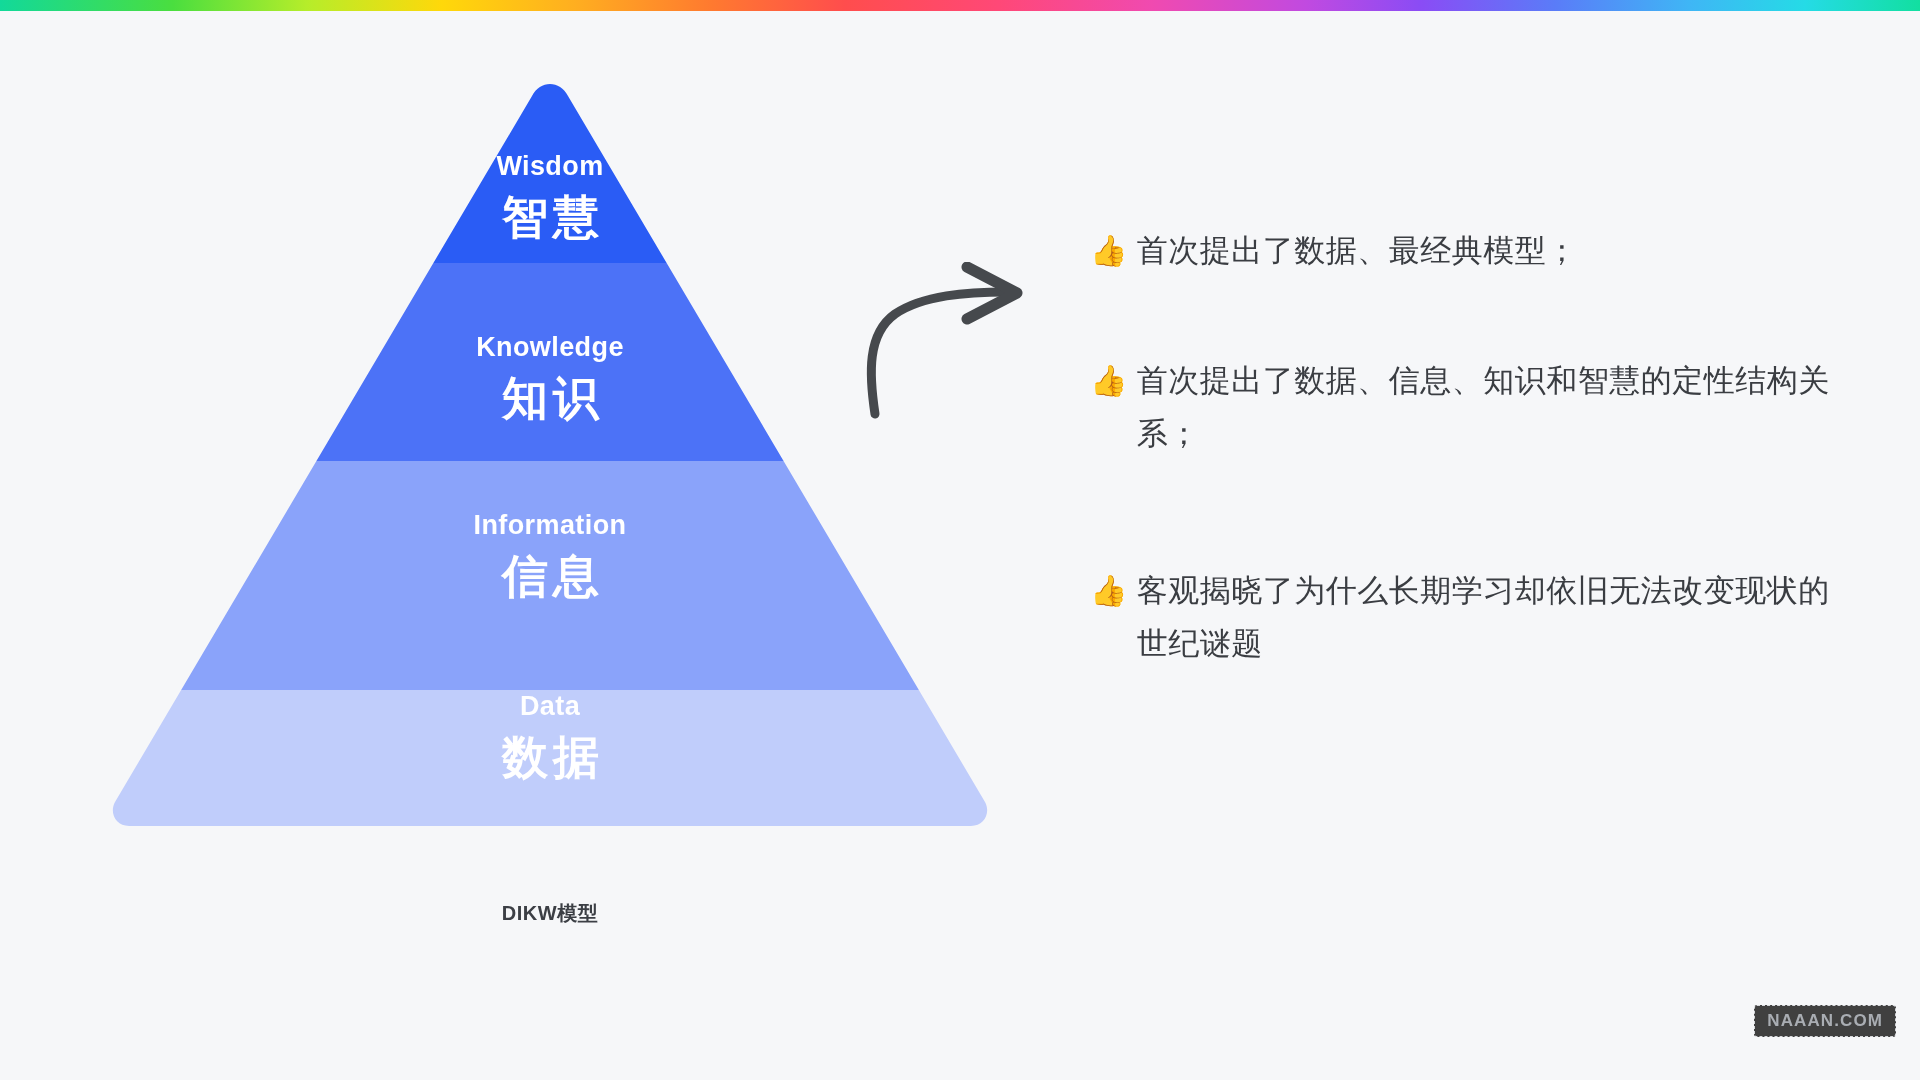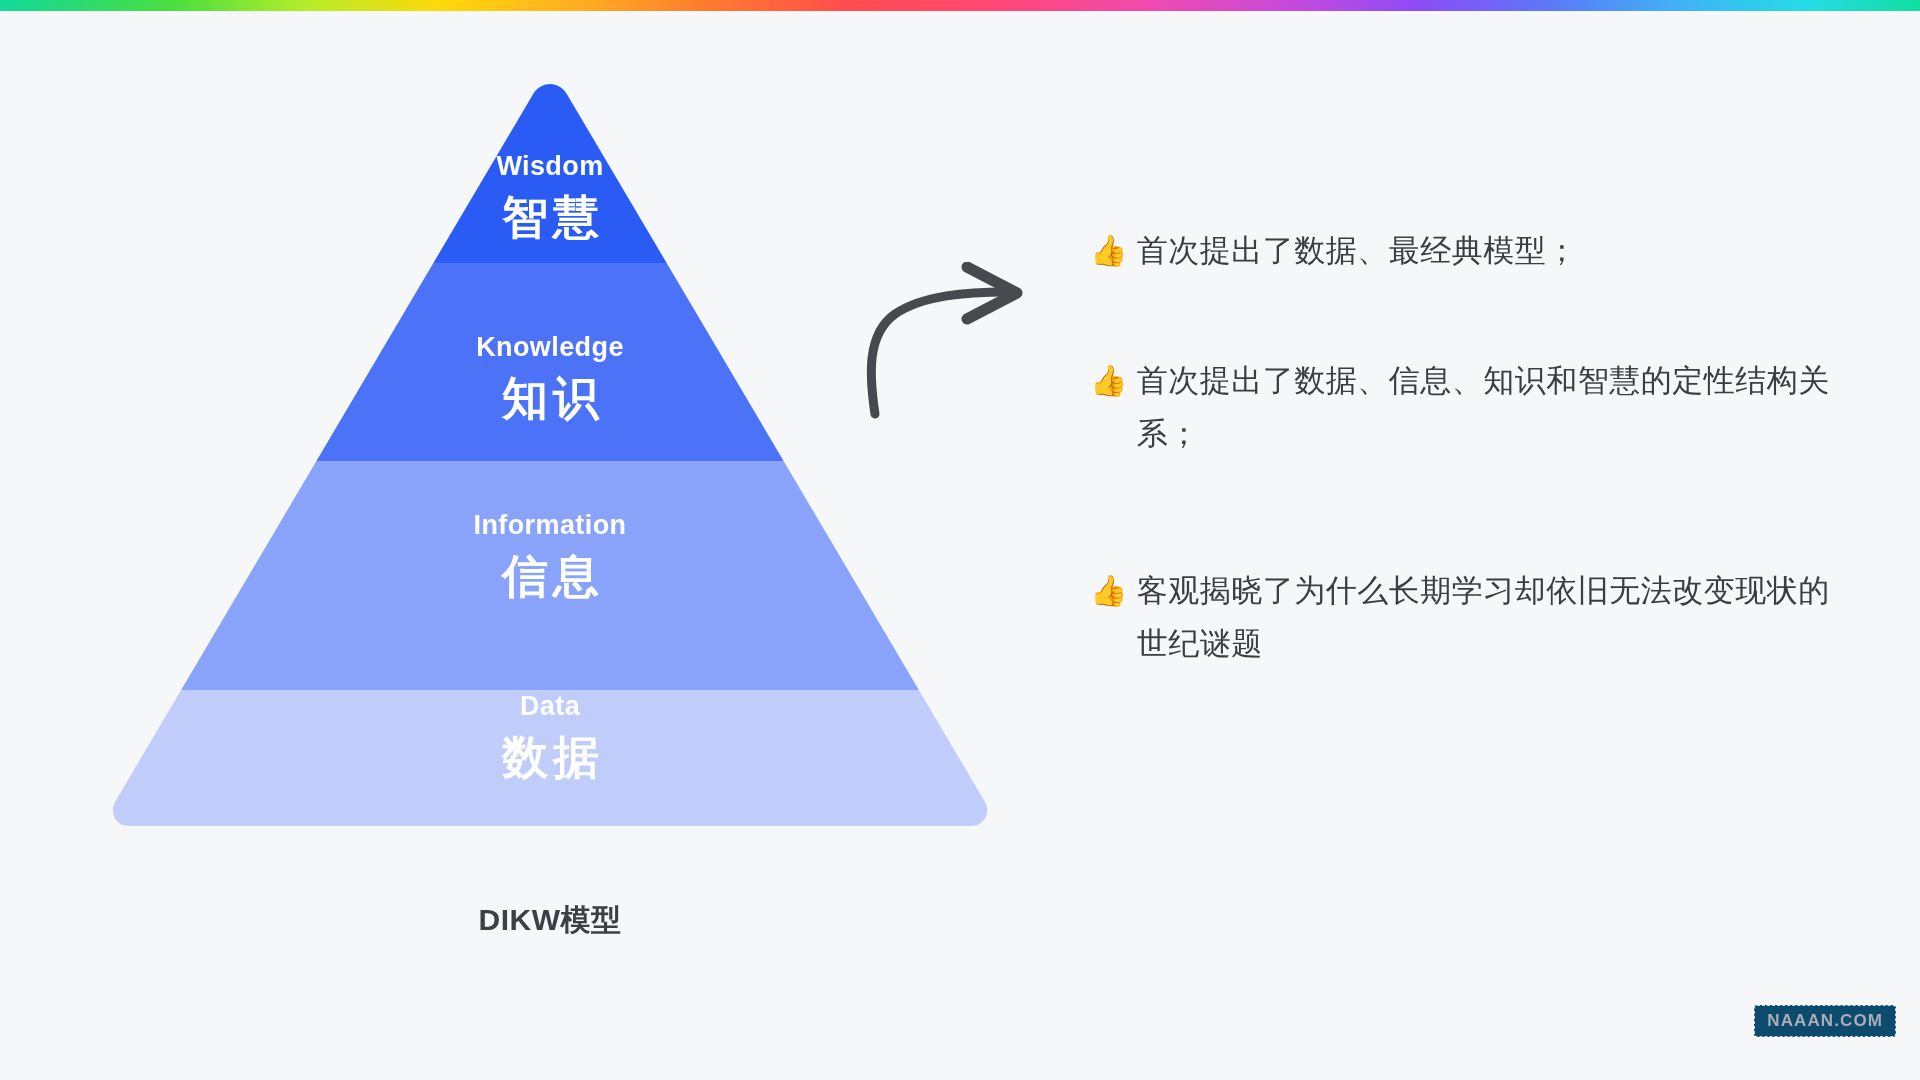--- a/index.html
+++ b/index.html
@@ -68,21 +68,21 @@
     fill: #ffffff;
     letter-spacing: 5px;
   }
 
   #pyramid-caption {
     position: absolute;
     left: 105px;
     top: 900px;
     width: 890px;
     text-align: center;
-    font-size: 30px;
+    font-size: 20px;
     font-weight: 700;
     color: #3c3f45;
     letter-spacing: 0.5px;
   }
 
   
   #arrow {
     position: absolute;
     left: 855px;
     top: 262px;
@@ -119,21 +119,21 @@
   #bullet-2 { position:absolute; top:340px; left:0; width:740px; }
 
   
   #watermark {
     position: absolute;
     right: 24px;
     bottom: 22px;
     padding: 5px 12px;
     border: 1px dashed #d6d8dc;
     border-radius: 3px;
-    background: #0c4a6e;
+    background: #404040;
     color: #a9adb3;
     font-size: 17px;
     font-weight: 700;
     letter-spacing: 1.1px;
     font-family: "Liberation Sans", "DejaVu Sans", sans-serif;
   }
 </style>
 </head>
 <body>
 

